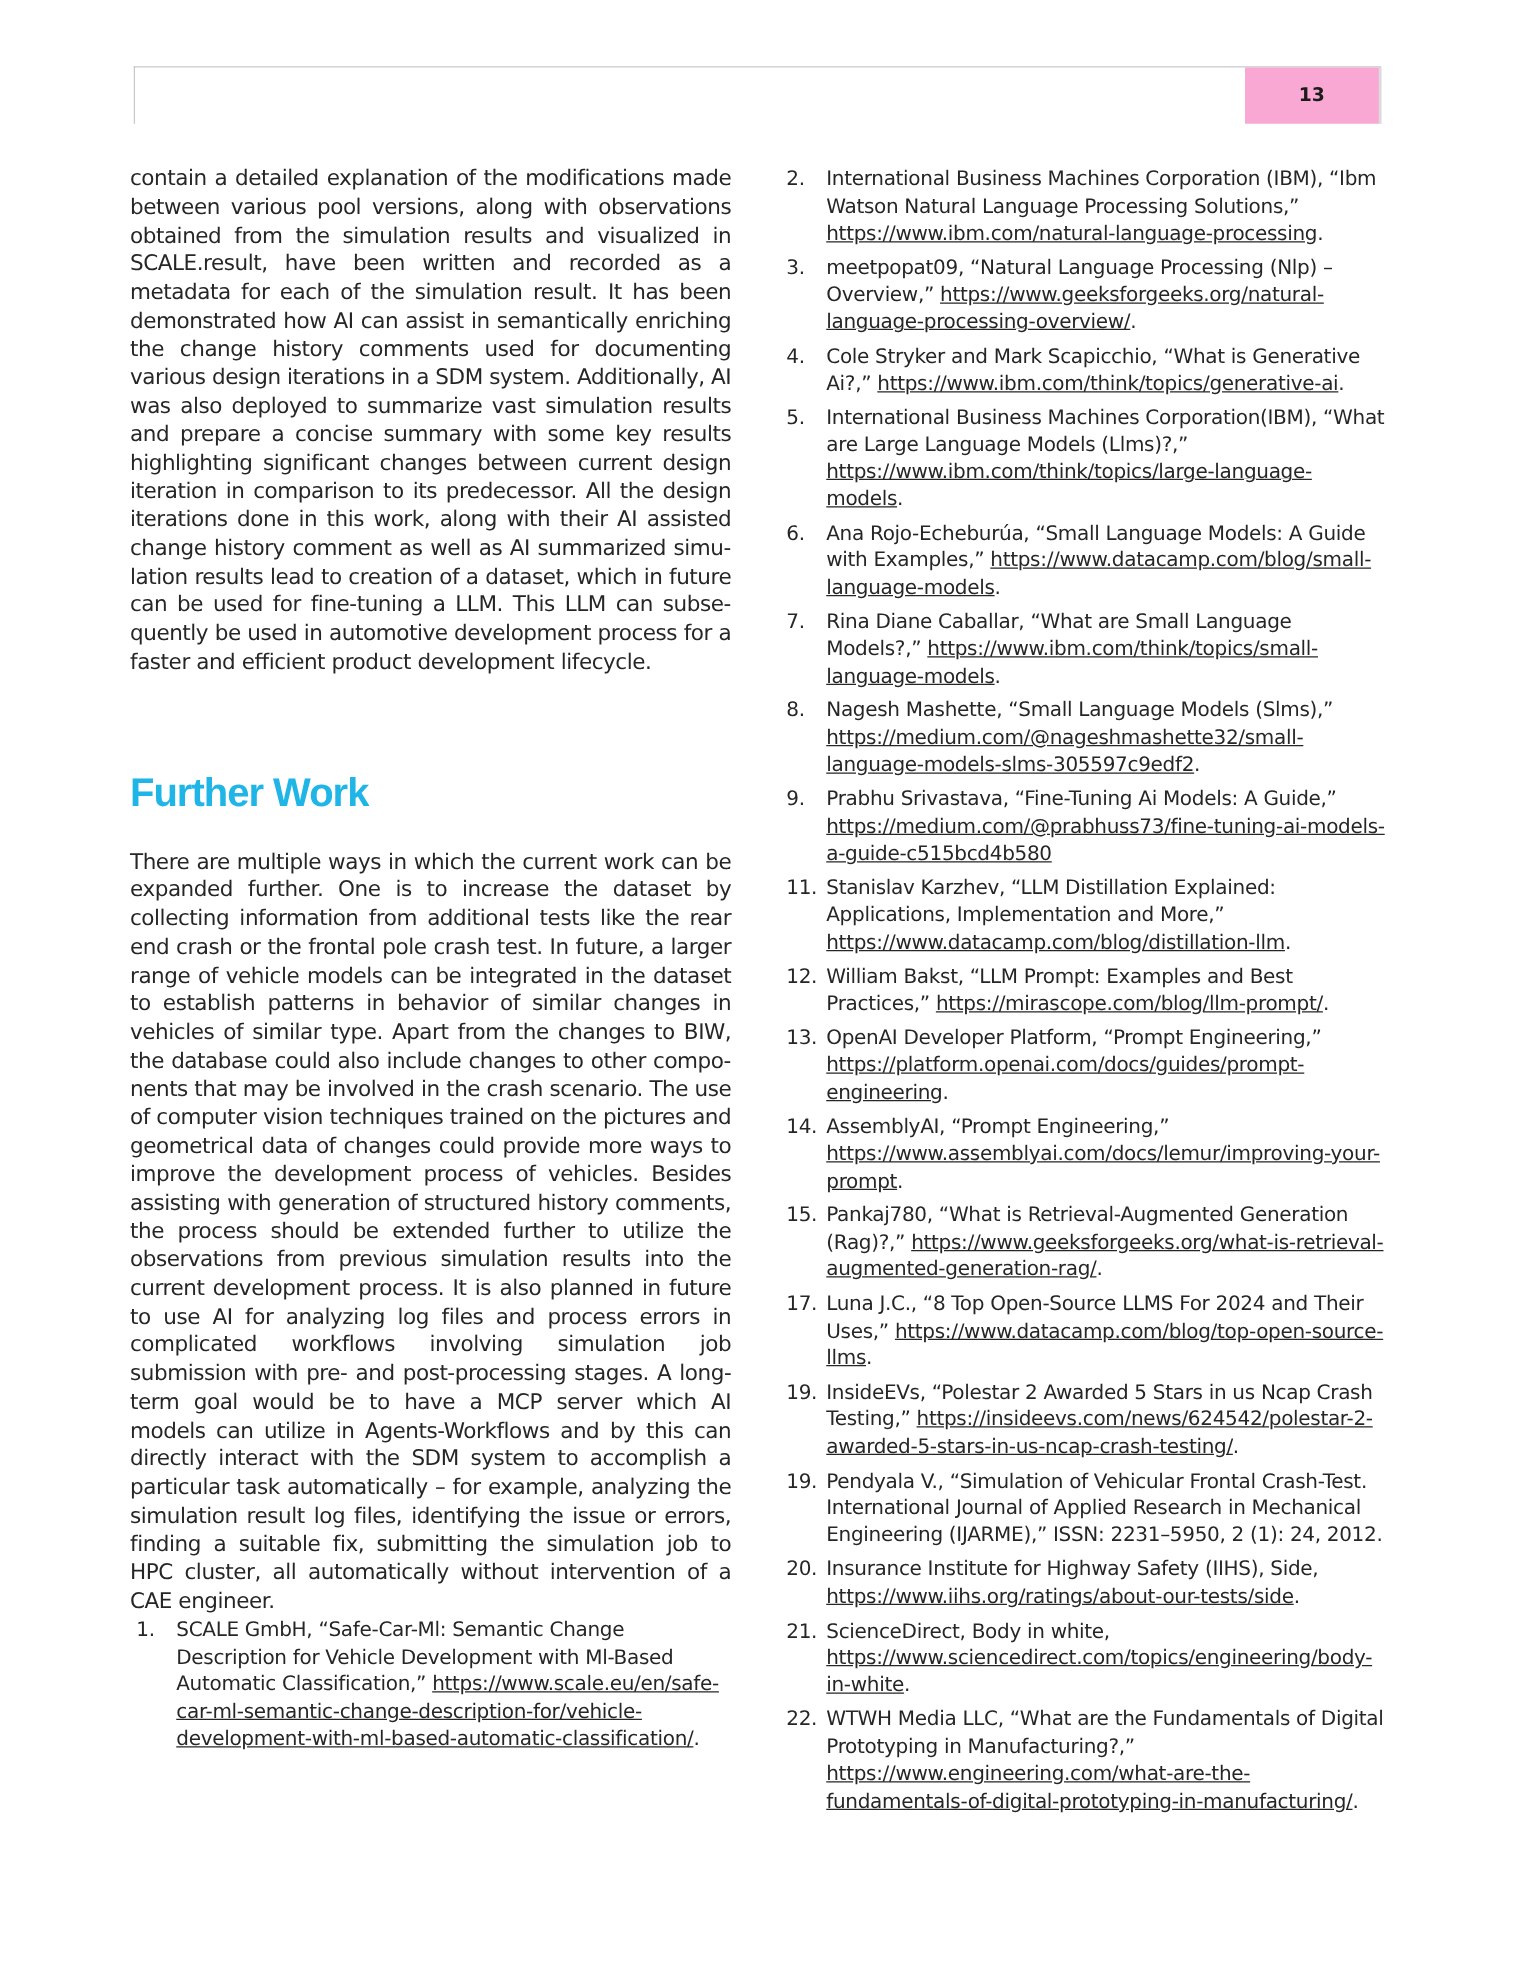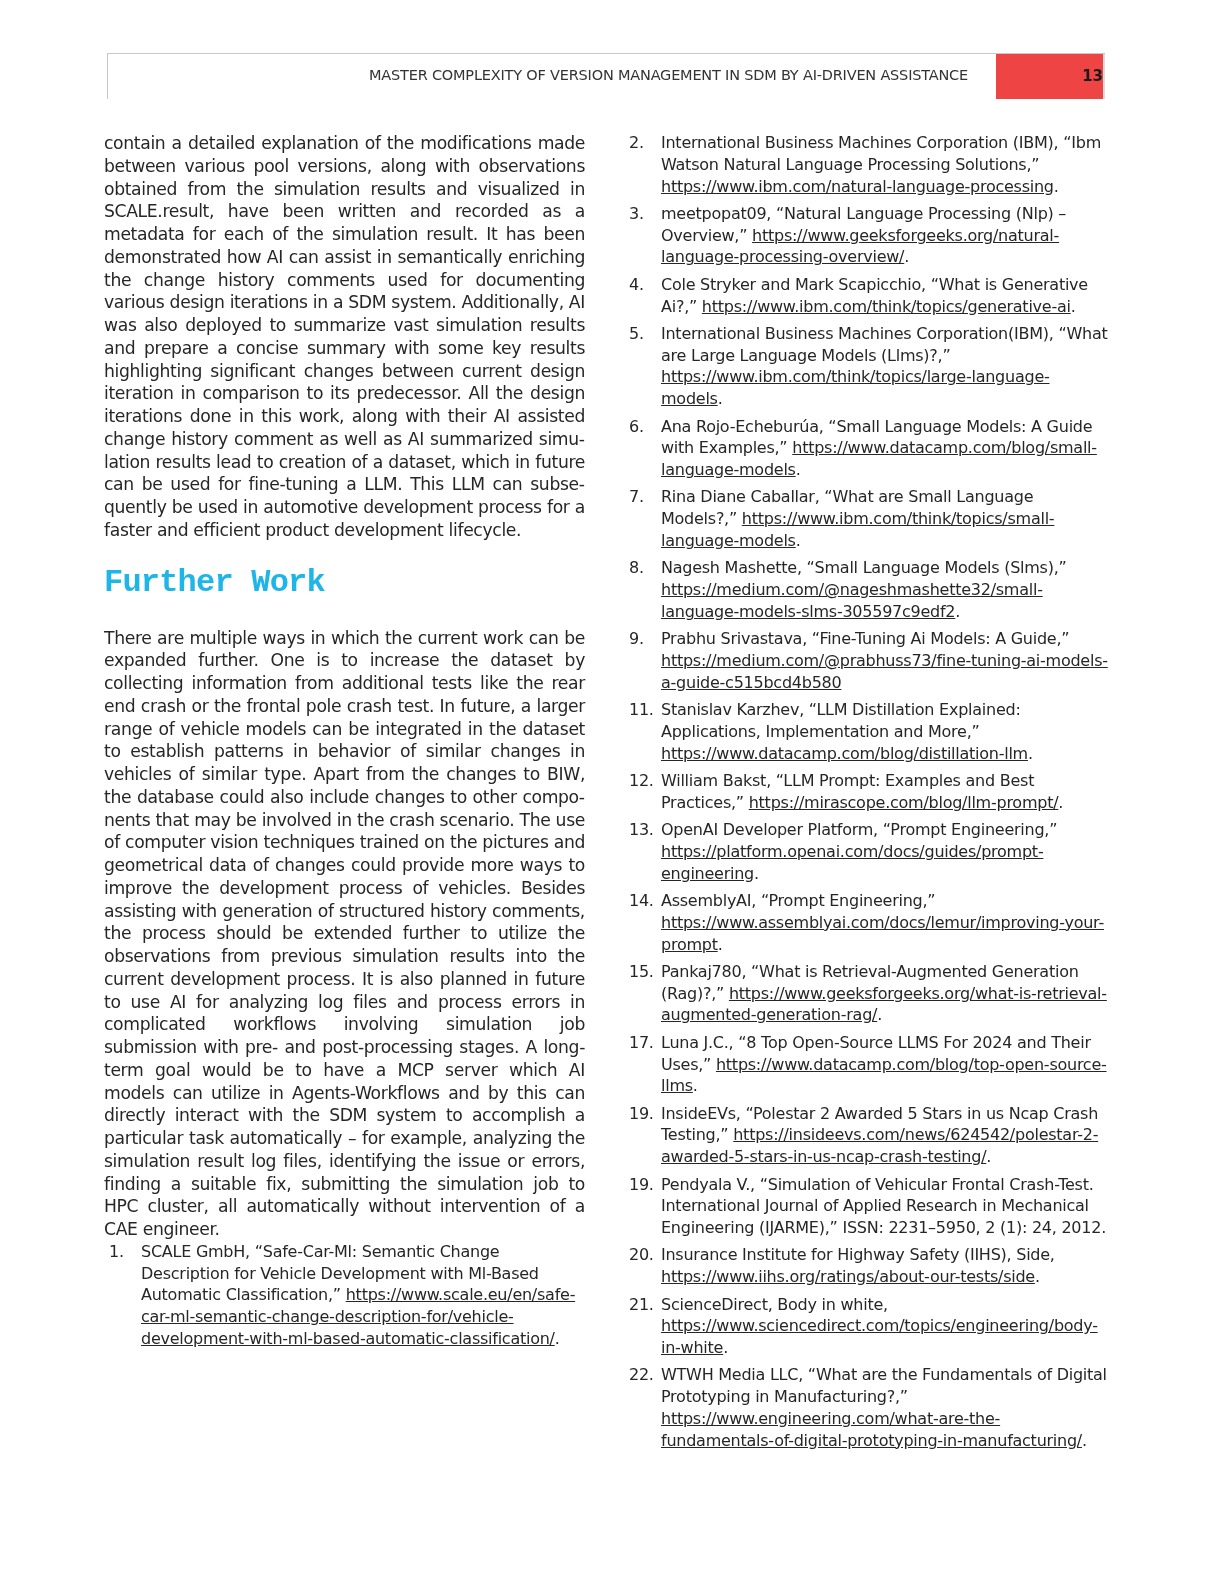--- a/index.html
+++ b/index.html
@@ -2,43 +2,42 @@
 <html><head>
 <meta charset="utf-8">
 <style>
   html, body { margin: 0; padding: 0; background: #ffffff; }
   body { width: 1224px; height: 1584px; position: relative; overflow: hidden;
          font-family: "DejaVu Sans", sans-serif; color: #222222; }
   .header { position: absolute; left: 107px; top: 53px; width: 998px; height: 46px;
             border-top: 1.5px solid #c6c9cb; border-left: 1.5px solid #c6c9cb; box-sizing: border-box; }
   .header-title { position: absolute; right: 137px; top: 13px; font-size: 14.5px; letter-spacing: -0.2px;
                   color: #333; white-space: nowrap; font-family: "DejaVu Sans", sans-serif; }
-  .page-num { position: absolute; right: 0; top: 0; width: 109px; height: 45px; background: #ef4444;
-              font-weight: bold; font-size: 15px; color: #1b1b1b; text-align: right; line-height: 44px;
+  .page-num { position: absolute; right: 0; top: 0; width: 109px; height: 45px; background: #f9a8d4;
+              font-weight: bold; font-size: 15px; color: #1b1b1b; text-align: center; line-height: 44px;
               border-right: 2px solid #d9dbdc; box-sizing: border-box; }
   .left-col { position: absolute; left: 104px; top: 132px; width: 481px; }
   .right-col { position: absolute; left: 620px; top: 132px; width: 488px; }
   .para { font-size: 17.2px; line-height: 22.75px; text-align: justify; margin: 0;
           letter-spacing: -0.35px; hyphens: manual; color: #262626; }
   .section-heading { font-size: 32px; font-weight: bold; color: #1fb5e6; margin: 0;
                      letter-spacing: -0.8px; font-family: "Liberation Sans", sans-serif; }
-  #h-further { margin-top: 22px; margin-bottom: 26px; font-family: Liberation Mono, monospace; }
+  #h-further { margin-top: 74px; margin-bottom: 26px; }
   #h-refs { margin-top: 50px; margin-bottom: 30px; }
   .ref { display: flex; font-size: 16px; line-height: 21.8px; letter-spacing: -0.25px; color: #262626; margin-bottom: 5.5px; }
   .ref .num { width: 41px; flex: 0 0 41px; text-align: right; padding-right: 0; box-sizing: border-box; }
   .ref .num span { display: inline-block; width: 32px; text-align: left; }
   .ref .body { flex: 1; }
   .left-col .ref .num { width: 37px; flex: 0 0 37px; }
   .link { text-decoration: underline; color: #262626; }
 </style>
 </head>
 <body>
 
 <div class="header">
-  <div class="header-title">MASTER COMPLEXITY OF VERSION MANAGEMENT IN SDM BY AI-DRIVEN ASSISTANCE</div>
   <div class="page-num">13</div>
 </div>
 
 <div class="left-col">
   <p class="para">contain a detailed explanation of the modifications made between various pool versions, along with observations obtained from the simulation results and visualized in SCALE.result, have been written and recorded as a metadata for each of the simulation result. It has been demonstrated how AI can assist in semantically enriching the change history comments used for documenting various design iterations in a SDM system. Additionally, AI was also deployed to summarize vast simulation results and prepare a concise summary with some key results highlighting significant changes between current design iteration in comparison to its predecessor. All the design iterations done in this work, along with their AI assisted change history comment as well as AI summarized simu­lation results lead to creation of a dataset, which in future can be used for fine-tuning a LLM. This LLM can subse­quently be used in automotive development process for a faster and efficient product development lifecycle.</p>
 
   <h2 class="section-heading" id="h-further">Further Work</h2>
   <p class="para">There are multiple ways in which the current work can be expanded further. One is to increase the dataset by collecting information from additional tests like the rear end crash or the frontal pole crash test. In future, a larger range of vehicle models can be integrated in the dataset to establish patterns in behavior of similar changes in vehicles of similar type. Apart from the changes to BIW, the database could also include changes to other compo­nents that may be involved in the crash scenario. The use of computer vision techniques trained on the pictures and geometrical data of changes could provide more ways to improve the development process of vehicles. Besides assisting with generation of structured history comments, the process should be extended further to utilize the observations from previous simulation results into the current development process. It is also planned in future to use AI for analyzing log files and process errors in complicated workflows involving simulation job submission with pre- and post-processing stages. A long-term goal would be to have a MCP server which AI models can utilize in Agents-Workflows and by this can directly interact with the SDM system to accomplish a particular task automatically – for example, analyzing the simulation result log files, identifying the issue or errors, finding a suitable fix, submitting the simulation job to HPC cluster, all automatically without intervention of a CAE engineer.</p>
 
 

